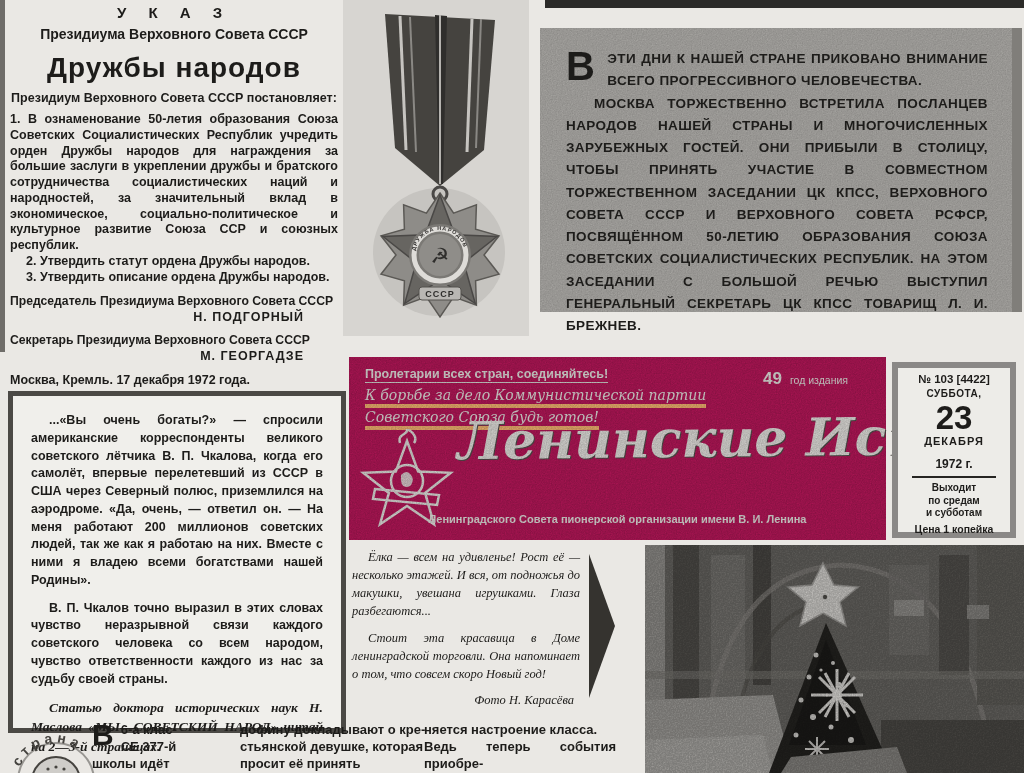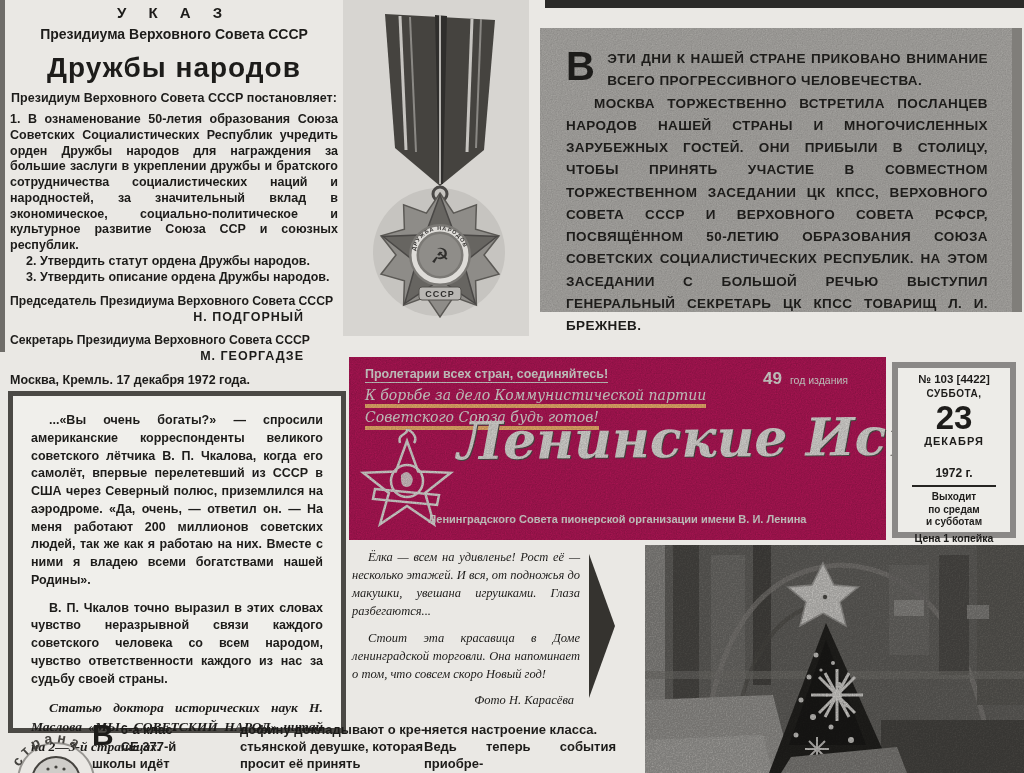--- a/index.html
+++ b/index.html
@@ -62,21 +62,21 @@
   .sub2{left:0;top:156px;width:100%;text-align:center;font-size:11px;font-weight:bold;}
 
   
   .issue{left:892px;top:362px;width:124px;height:176px;box-sizing:border-box;
          border:6px solid #8a8886;background:#edece8;text-align:center;
          font-weight:bold;padding-top:5px;}
   .i-num{font-size:11.5px;}
   .i-day{font-size:10px;margin-top:3px;letter-spacing:.5px;}
   .i-big{font-size:33px;line-height:1;margin-top:2px;}
   .i-month{font-size:11px;letter-spacing:1px;margin-top:1px;}
-  .i-year{font-size:12px;margin-top:19px;}
+  .i-year{font-size:12px;margin-top:10px;}
   .i-rule{width:84px;height:2px;background:#262522;margin:5px auto 4px auto;}
   .i-sched{font-size:10px;line-height:1.25;}
   .i-price{font-size:10.5px;margin-top:3px;}
 
   
   .yolka{left:352px;top:548px;width:228px;font-family:"Liberation Serif",serif;
          font-style:italic;font-weight:normal;font-size:12.5px;line-height:1.45;}
   .yolka p{margin:0 0 8px 0;text-align:justify;text-indent:16px;}
   .yolka .credit{text-align:right;text-indent:0;padding-right:6px;}
 

